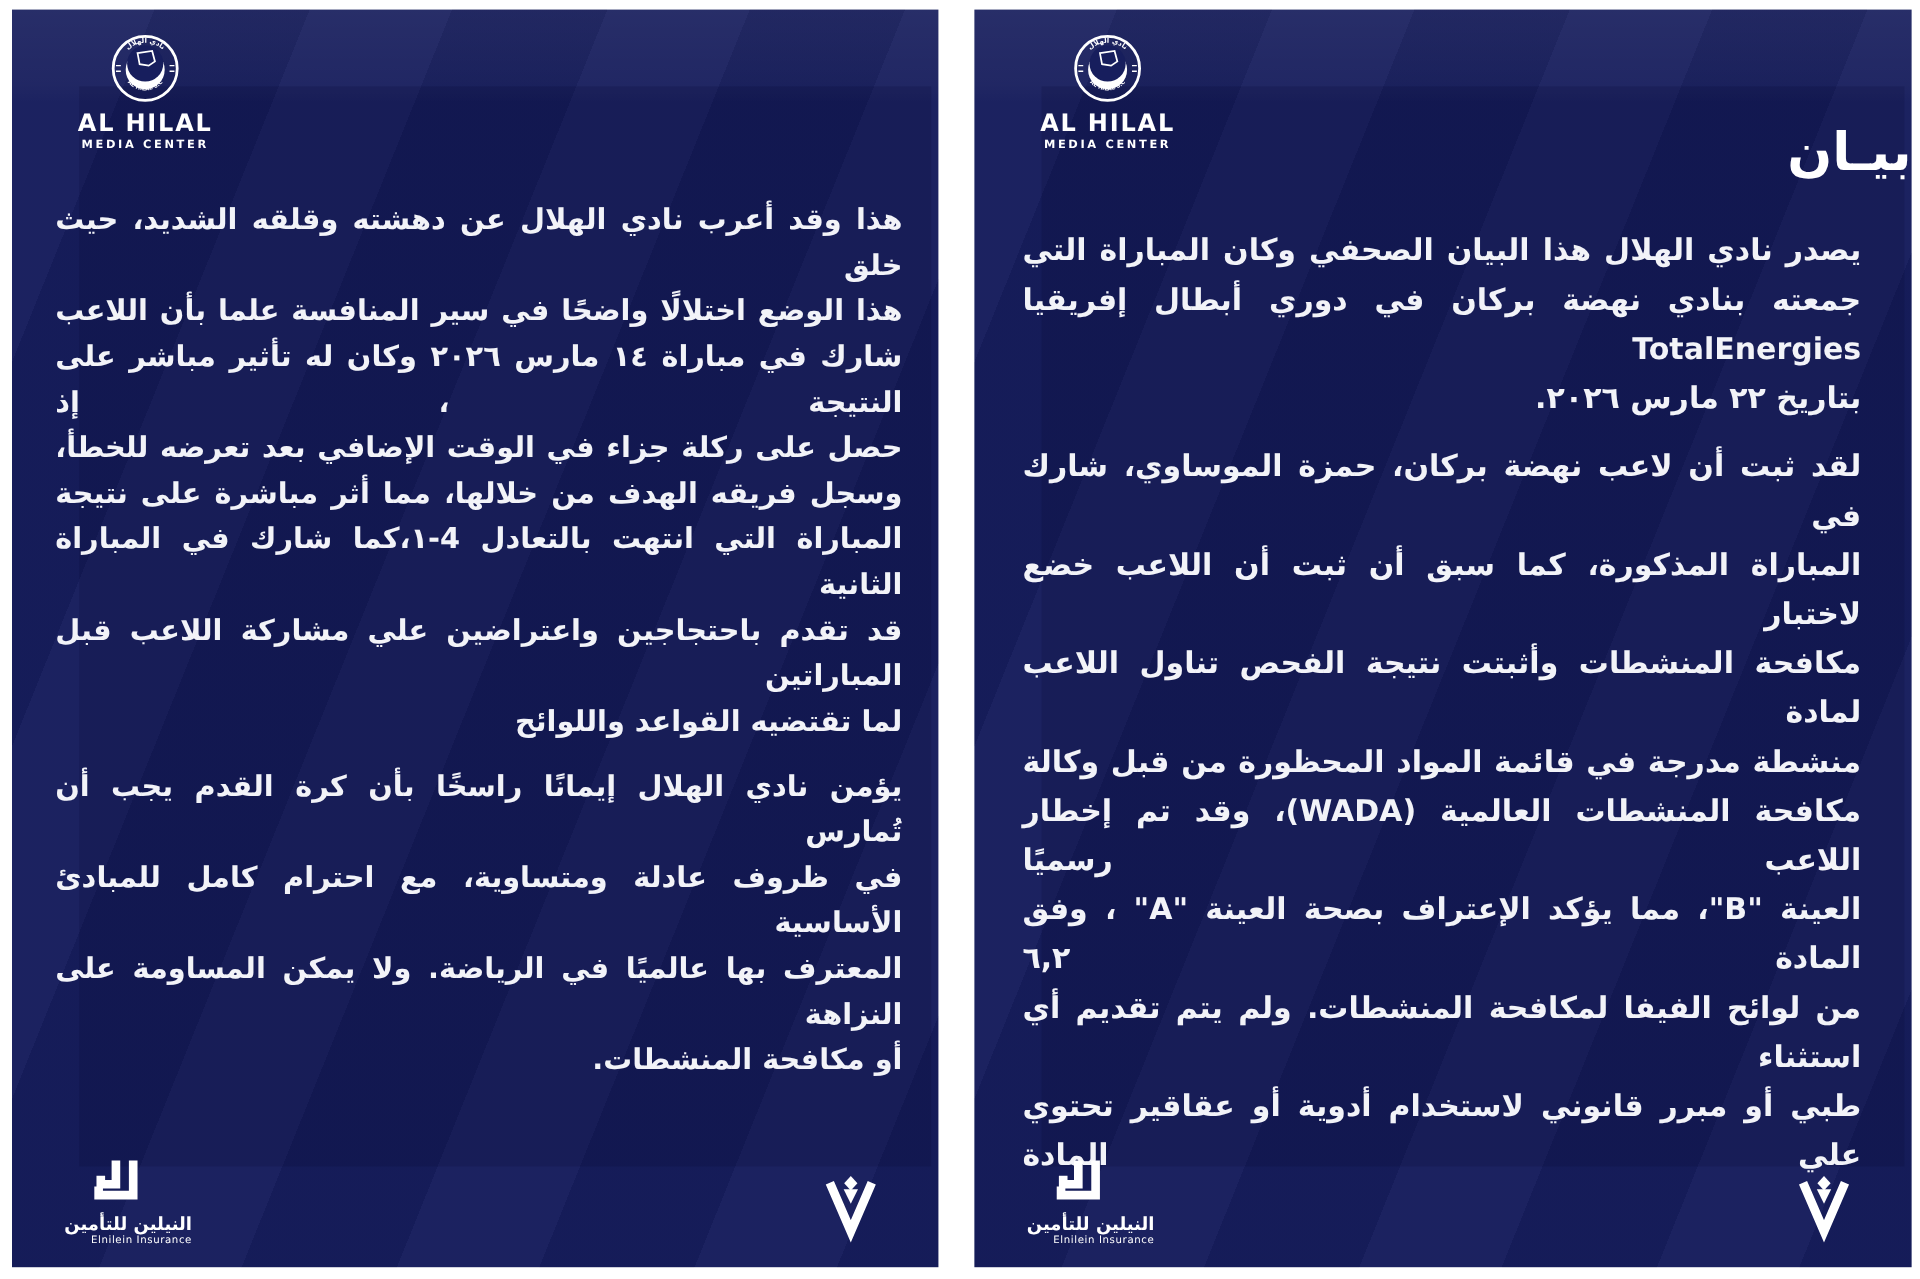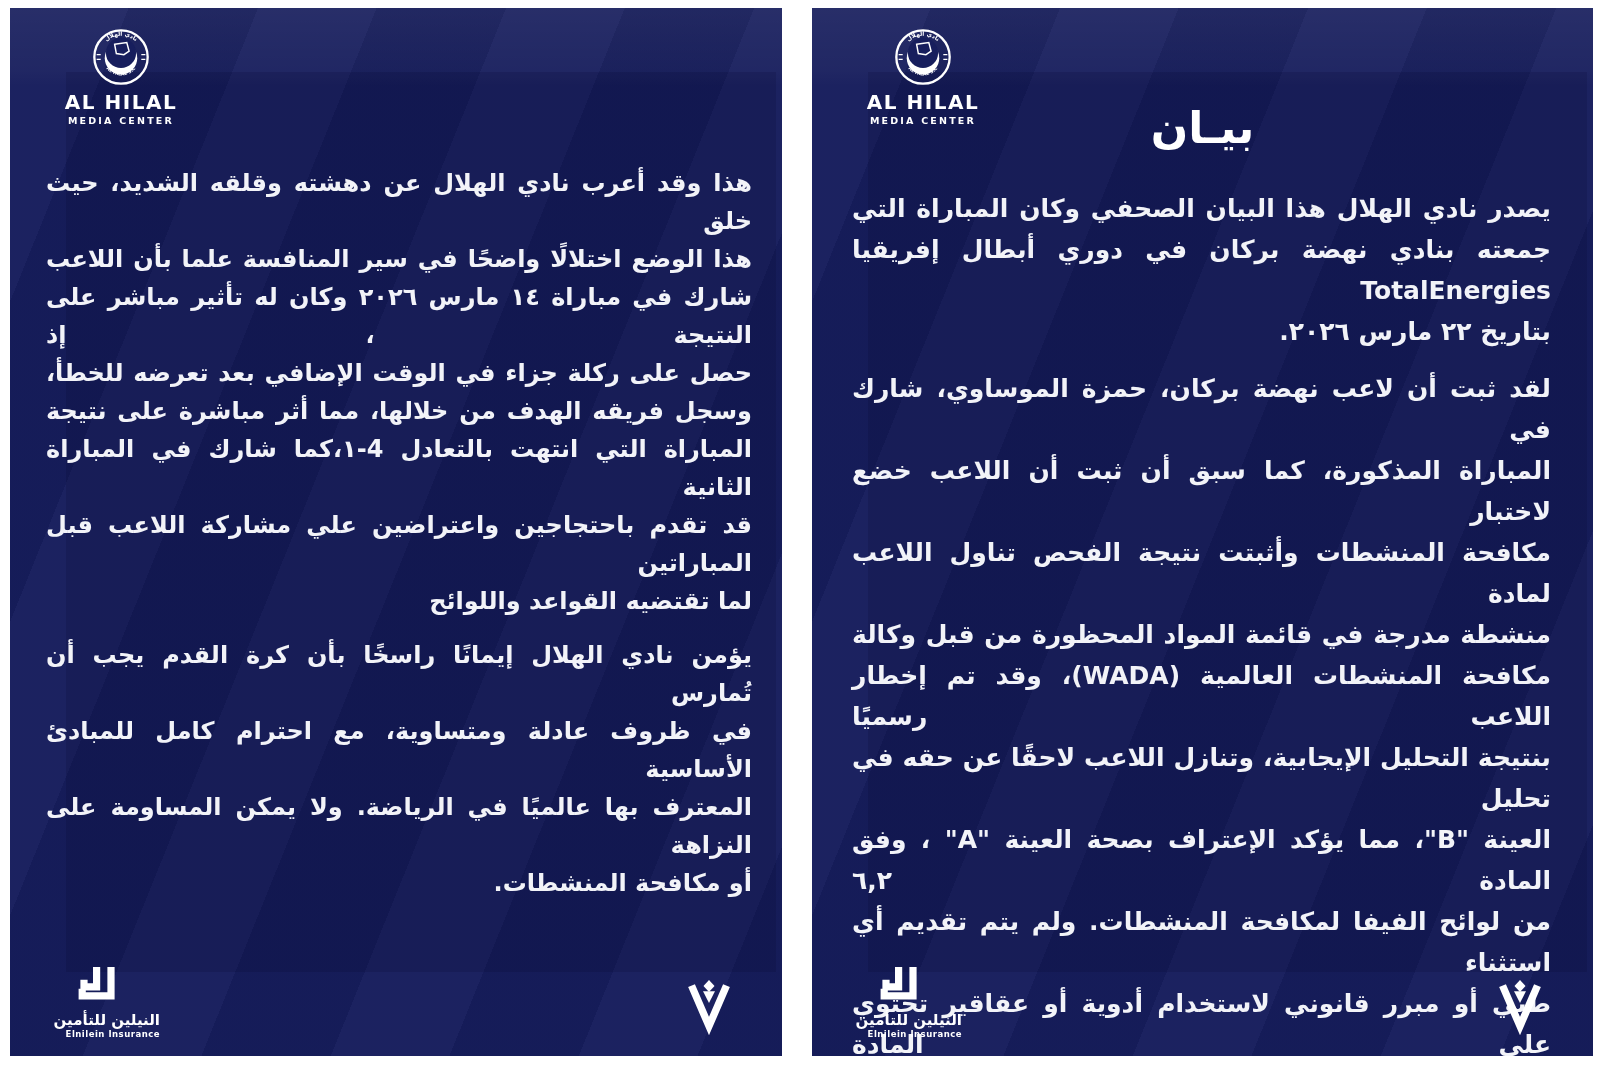--- a/index.html
+++ b/index.html
@@ -16,39 +16,39 @@
   }
   #page-left{left:10px;width:772px;}
   #page-right{left:812px;width:781px;}
   .inner-shade{position:absolute;top:64px;left:56px;right:6px;bottom:84px;background:rgba(6,9,44,0.16);}
   
   .brand{position:absolute;top:20px;left:44px;width:134px;text-align:center;line-height:1;}
   .brand svg{display:block;margin:0 auto 6px auto;}
   .brand-name{font-size:20px;font-weight:bold;letter-spacing:1.5px;color:#fff;}
   .brand-dept{font-size:9.5px;font-weight:bold;letter-spacing:2.2px;color:#fff;margin-top:4px;}
   
-  .title{position:absolute;top:94px;left:0;right:0;text-align:center;
+  .title{position:absolute;top:94px;left:0;right:0;
     font-size:44px;font-weight:bold;color:#fff;direction:rtl;}
   
   .body{position:absolute;direction:rtl;font-weight:bold;color:#f2f3f8;}
   #page-left  .body{top:156px;right:30px;left:36px;font-size:24px;}
   #page-right .body{top:180px;right:42px;left:40px;font-size:25px;}
   .para{margin:0 0 16px 0;}
   .tline{
     text-align:justify;text-align-last:justify;
     -moz-text-align-last:justify;
   }
   #page-left  .tline{line-height:38px;}
   #page-right .tline{line-height:41px;}
   .tline.end{text-align-last:right;-moz-text-align-last:right;}
   
   .insurance{position:absolute;bottom:16px;left:34px;width:116px;text-align:right;color:#fff;line-height:1.25;}
   .insurance svg{display:block;margin:0 auto 4px auto;}
   .insurance-ar{font-size:15px;font-weight:bold;direction:rtl;}
-  .insurance-en{font-size:8.5px;font-weight:bold;letter-spacing:0.5px;}
+  .insurance-en{font-size:8.5px;font-weight:normal;letter-spacing:0.5px;}
   .v-emblem{position:absolute;bottom:20px;right:50px;}
 </style>
 </head>
 <body>
 
 <div class="page" id="page-left">
   <div class="inner-shade"></div>
 
   <div class="brand">
     <svg width="58" height="58" viewBox="0 0 100 100">
@@ -136,21 +136,20 @@
       <div class="tline">يصدر نادي الهلال هذا البيان الصحفي وكان المباراة التي</div>
       <div class="tline">جمعته بنادي نهضة بركان في دوري أبطال إفريقيا TotalEnergies</div>
       <div class="tline end">بتاريخ ٢٢ مارس ٢٠٢٦.</div>
     </div>
     <div class="para">
       <div class="tline">لقد ثبت أن لاعب نهضة بركان، حمزة الموساوي، شارك في</div>
       <div class="tline">المباراة المذكورة، كما سبق أن ثبت أن اللاعب خضع لاختبار</div>
       <div class="tline">مكافحة المنشطات وأثبتت نتيجة الفحص تناول اللاعب لمادة</div>
       <div class="tline">منشطة مدرجة في قائمة المواد المحظورة من قبل وكالة</div>
       <div class="tline">مكافحة المنشطات العالمية (WADA)، وقد تم إخطار اللاعب رسميًا</div>
-      <div class="tline">بنتيجة التحليل الإيجابية، وتنازل اللاعب لاحقًا عن حقه في تحليل</div>
       <div class="tline">العينة "B"، مما يؤكد الإعتراف بصحة العينة "A" ، وفق المادة ٦,٢</div>
       <div class="tline">من لوائح الفيفا لمكافحة المنشطات. ولم يتم تقديم أي استثناء</div>
       <div class="tline">طبي أو مبرر قانوني لاستخدام أدوية أو عقاقير تحتوي علي المادة</div>
 
     </div>
 
   </div>
 
   <div class="insurance">
     <svg width="54" height="42" viewBox="0 0 60 46">

